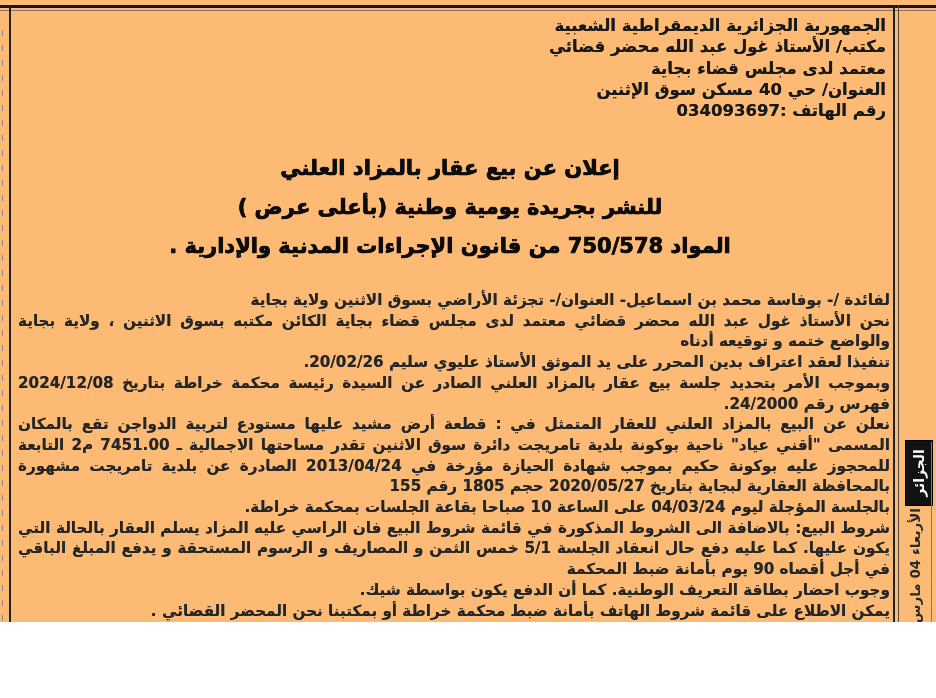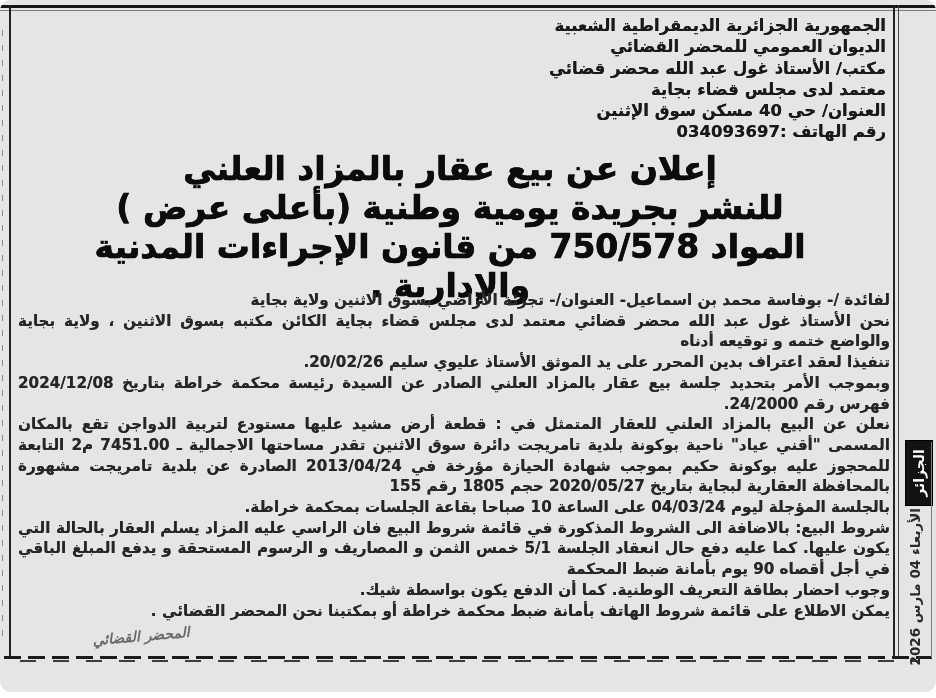--- a/index.html
+++ b/index.html
@@ -1,22 +1,21 @@
 <!DOCTYPE html>
 <html lang="ar"><head>
 <meta charset="utf-8">
 <style>
   * { margin:0; padding:0; box-sizing:border-box; }
   html,body { background:#ffffff; }
   .page {
-    position:relative; width:936px; height:692px;
-    background:#e5e5e5; overflow:hidden;
+    position:relative; width:936px; height:622px;
+    background:#fdba74; overflow:hidden;
     font-family:"DejaVu Sans","Liberation Sans",sans-serif;
     color:#1d1d1d;
-    border-radius:11px;
   }
   .abs { position:absolute; }
 
   
   .rule-top-1   { left:0; top:5px;  width:936px; height:3px; background:#161616; }
   .rule-top-2   { left:0; top:10px; width:936px; height:1px; background:#5a5a5a; opacity:.75; }
   .rule-left-1  { left:9px;  top:5px; width:2px; height:653px; background:#222; }
   .rule-left-2  { left:2px;  top:30px; width:1px; height:615px;
                   background:repeating-linear-gradient(180deg,#8a8a8a 0 6px,transparent 6px 15px); }
   .rule-right-1 { left:893px; top:5px; width:2px; height:653px; background:#222; }
@@ -39,21 +38,21 @@
     color:#191919; text-shadow:0 0 .4px #333;
   }
 
   
   .notice-title {
     left:90px; top:149px; width:720px;
     direction:rtl; text-align:center;
     font-weight:900; color:#0c0c0c;
   }
   .notice-title .t-line {
-    font-size:33px; line-height:39px;
+    font-size:21px; line-height:39px;
     -webkit-text-stroke:0.7px #0c0c0c;
     text-shadow:0 0 .6px #000;
   }
 
   
   .notice-body {
     left:18px; top:290px; width:872px;
     direction:rtl; text-align:justify;
     font-size:15.2px; line-height:20.7px; font-weight:700;
     color:#262626; text-shadow:0 0 .3px #555;
@@ -98,21 +97,20 @@
   <div class="abs rule-left-2"></div>
   <div class="abs rule-right-1"></div>
   <div class="abs rule-right-2"></div>
   <div class="abs rule-bottom">
     <div class="dash-row-a"></div>
     <div class="dash-row-b"></div>
   </div>
 
   <div class="abs office-header">
     <div>الجمهورية الجزائرية الديمقراطية الشعبية</div>
-    <div>الديوان العمومي للمحضر القضائي</div>
     <div>مكتب/ الأستاذ غول عبد الله محضر قضائي</div>
     <div>معتمد لدى مجلس قضاء بجاية</div>
     <div>العنوان/ حي 40 مسكن سوق الإثنين</div>
     <div>رقم الهاتف :034093697</div>
   </div>
 
   <div class="abs notice-title">
     <div class="t-line">إعلان عن بيع عقار بالمزاد العلني</div>
     <div class="t-line">للنشر بجريدة يومية وطنية (بأعلى عرض )</div>
     <div class="t-line">المواد 750/578 من قانون الإجراءات المدنية والإدارية .</div>

